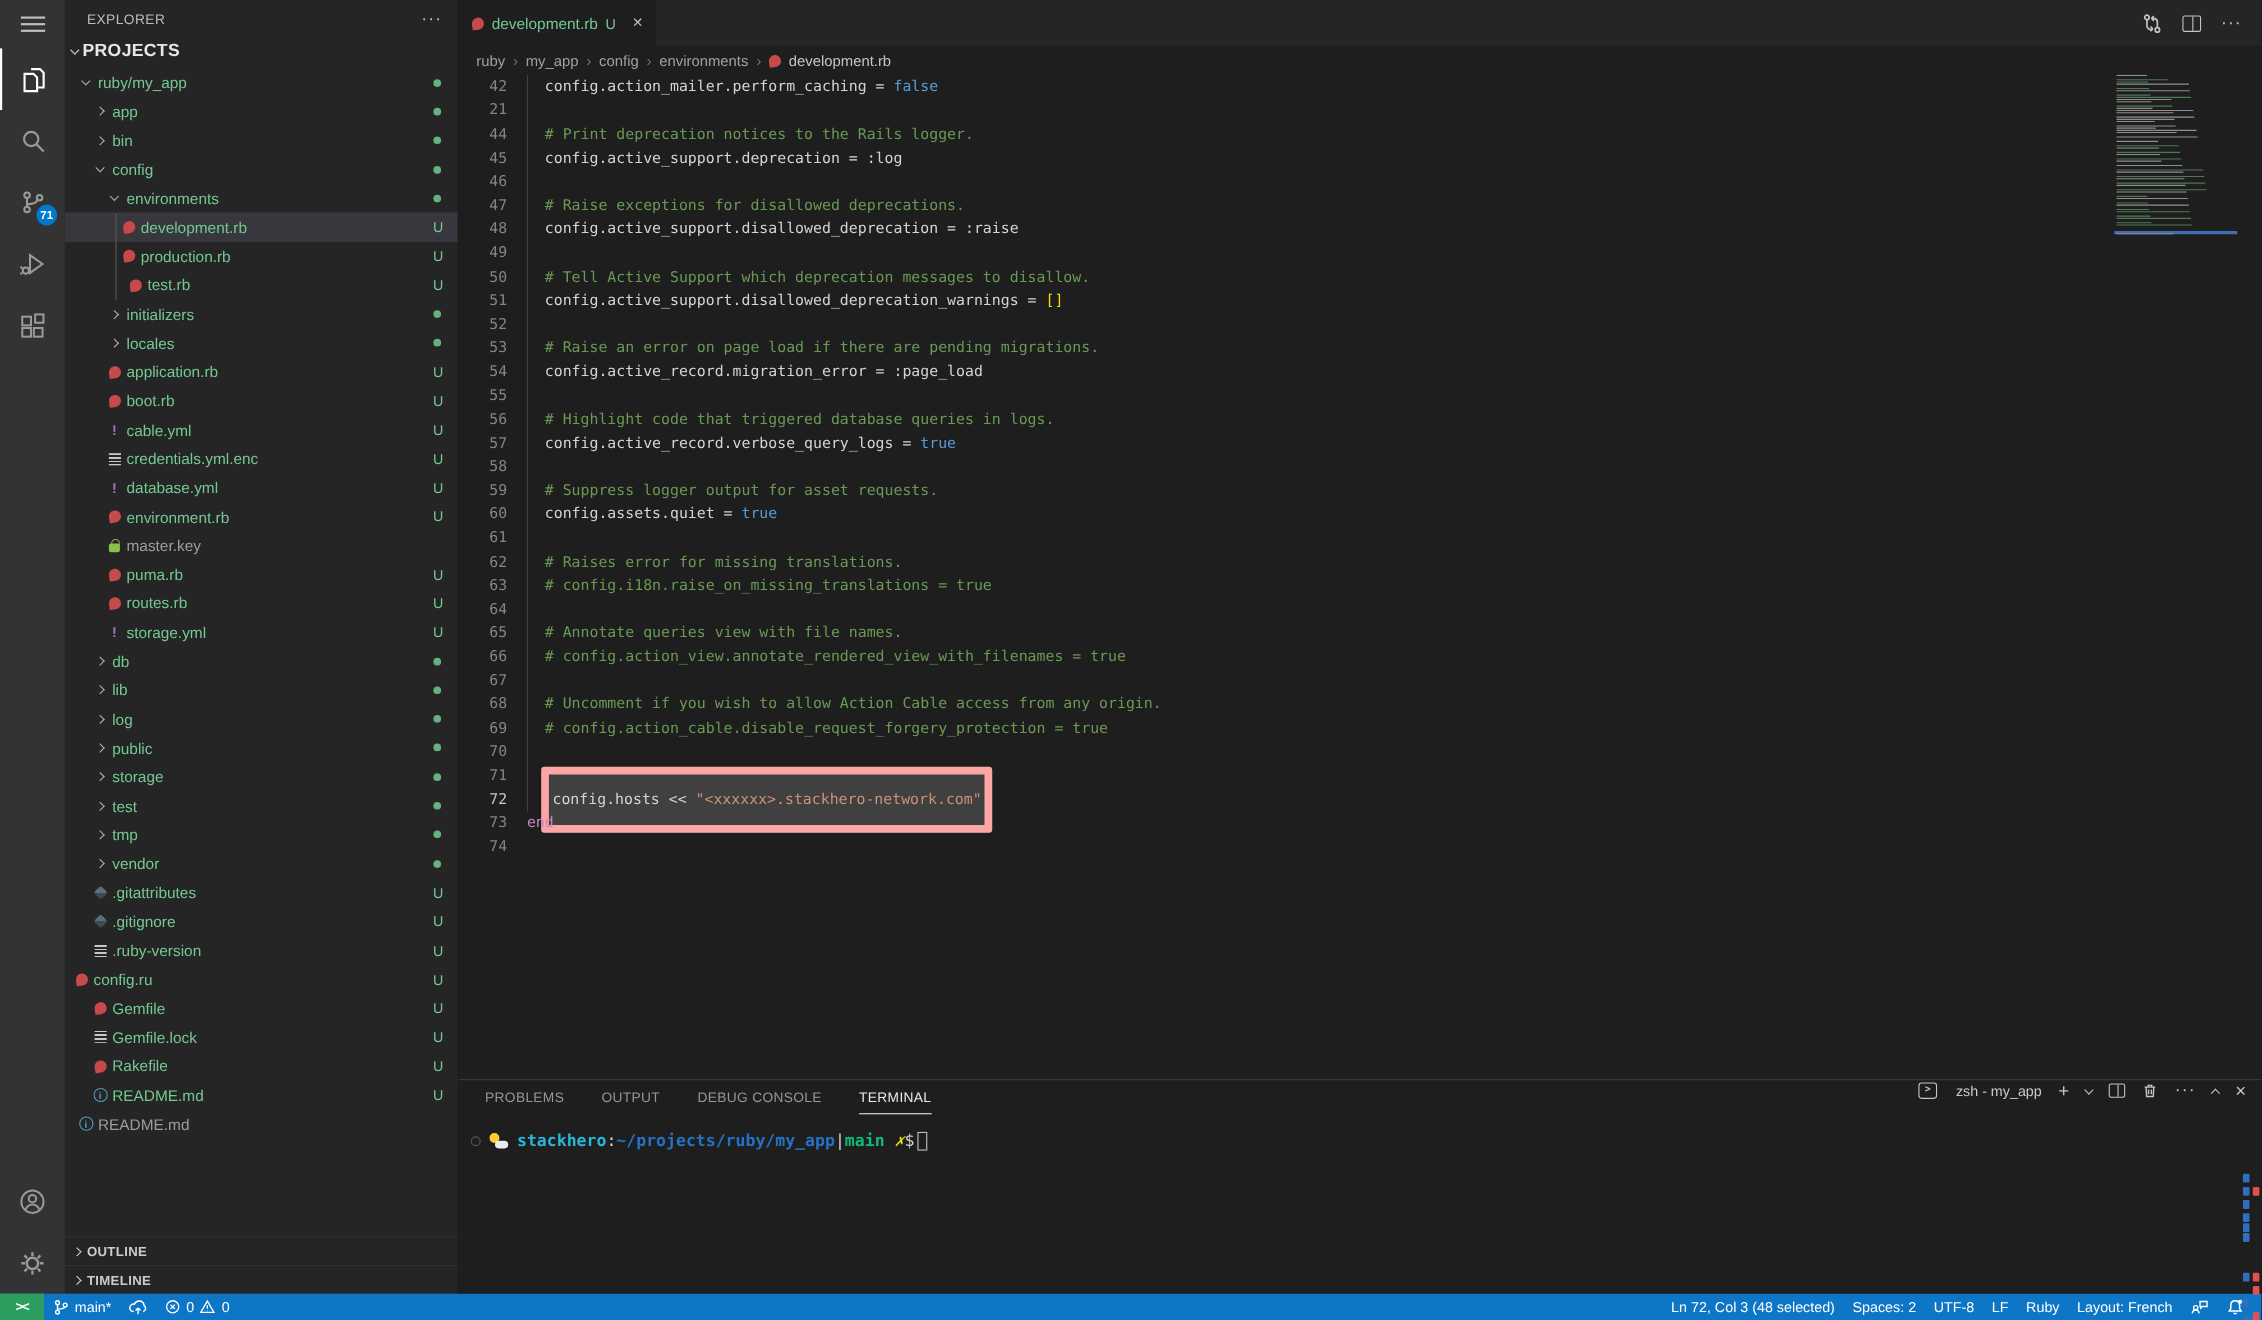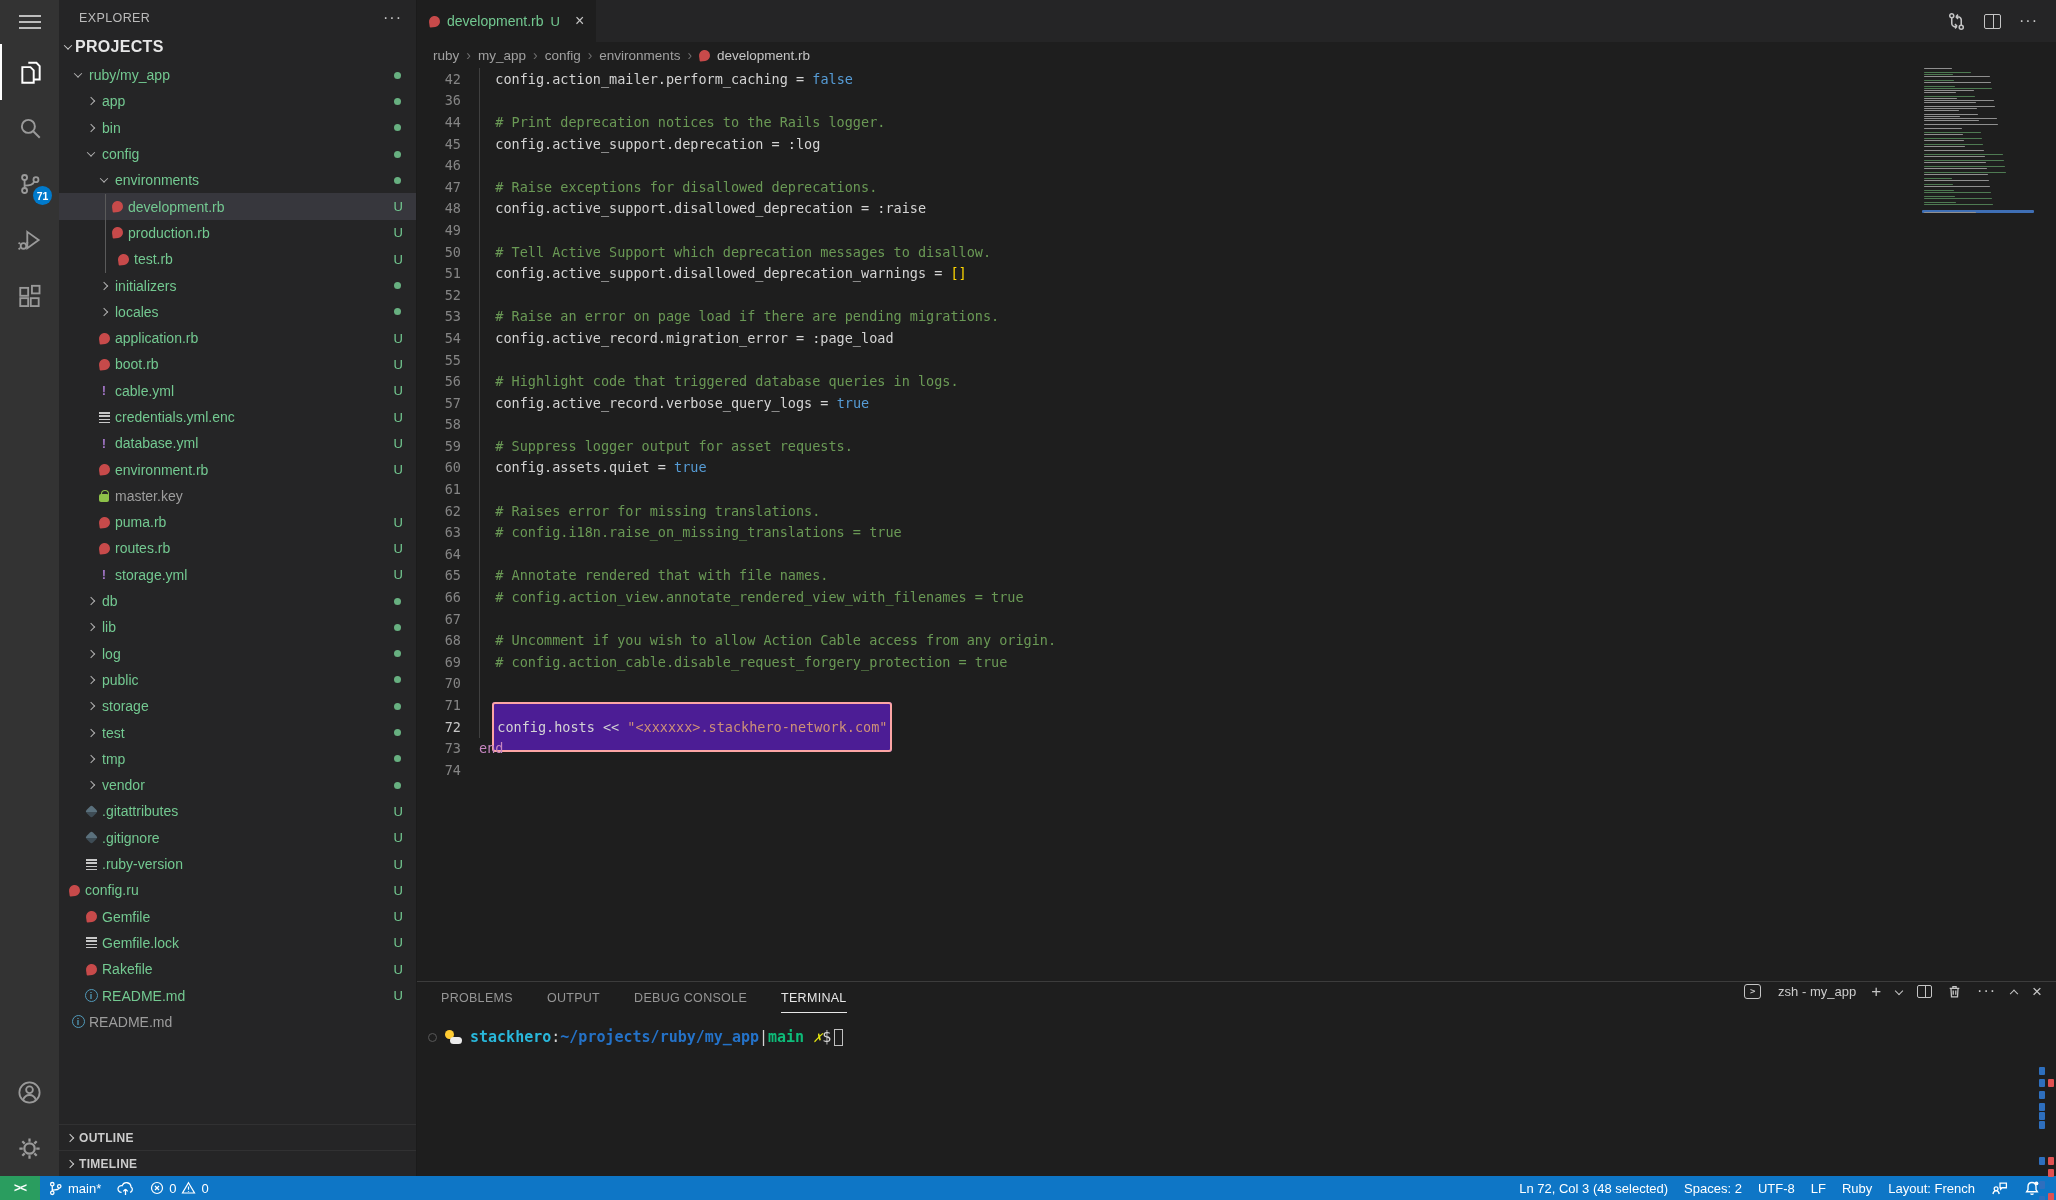--- a/index.html
+++ b/index.html
@@ -58,21 +58,21 @@
   .crumb-file { color:#c5c5c5; cursor:pointer; }
 
   .code { flex:1; position:relative; background:#1e1e1e; overflow:hidden; font-family:"DejaVu Sans Mono",monospace; }
   .code-lines { position:absolute; left:0; top:0; right:140px; }
   .cl { height:21.6px; display:flex; align-items:center; }
   .ln { width:44px; text-align:right; color:#858585; font-size:13.5px; flex:none; }
   .ln.cur { color:#c6c6c6; }
   .lc { margin-left:18px; font-size:13.5px; color:#d4d4d4; white-space:pre; }
   .tok-pl { color:#d4d4d4; } .tok-cm { color:#6a9955; } .tok-kb { color:#569cd6; }
   .tok-yb { color:#ffd700; } .tok-st { color:#ce9178; } .tok-kp { color:#c586c0; }
-  .selhl { background:#4c1d95; border:2px solid #fca5a5; border-radius:3px; padding:15px 3px; margin:-1px -3px; }
+  .selhl { background:#404040; border:7px solid #fca5a5; border-radius:3px; padding:15px 3px; margin:-1px -3px; }
   .indent-guide { position:absolute; left:62px; top:0; width:1px; height:670px; background:#404040; }
 
   .minimap { position:absolute; right:14px; top:0; bottom:0; width:120px; }
   .mm-row { position:absolute; left:2px; height:1.3px; border-radius:1px; }
   .mm-c { background:#4e7a52; } .mm-w { background:#8f8f8f; }
   .mm-s { background:#3f6fb5; height:2.6px !important; width:112px !important; left:0 !important; }
 
   
   .panel { height:195px; border-top:1px solid #3c3c3c; background:#1e1e1e; position:relative; display:flex; flex-direction:column; }
   .panel-head { height:36px; display:flex; align-items:flex-start; padding:0 14px 0 24px; }
@@ -486,21 +486,21 @@
             <span class="crumb-file">development.rb</span>
           </div>
         <div class="code">
           <div class="indent-guide"></div>
           <div class="code-lines">
               <div class="cl">
                 <span class="ln">42</span>
                 <span class="lc"><span class="tok-pl">  config.action_mailer.perform_caching = </span><span class="tok-kb">false</span></span>
               </div>
               <div class="cl">
-                <span class="ln">36</span>
+                <span class="ln">21</span>
                 <span class="lc"></span>
               </div>
               <div class="cl">
                 <span class="ln">44</span>
                 <span class="lc"><span class="tok-cm">  # Print deprecation notices to the Rails logger.</span></span>
               </div>
               <div class="cl">
                 <span class="ln">45</span>
                 <span class="lc"><span class="tok-pl">  config.active_support.deprecation = :log</span></span>
               </div>
@@ -575,21 +575,21 @@
               <div class="cl">
                 <span class="ln">63</span>
                 <span class="lc"><span class="tok-cm">  # config.i18n.raise_on_missing_translations = true</span></span>
               </div>
               <div class="cl">
                 <span class="ln">64</span>
                 <span class="lc"></span>
               </div>
               <div class="cl">
                 <span class="ln">65</span>
-                <span class="lc"><span class="tok-cm">  # Annotate rendered that with file names.</span></span>
+                <span class="lc"><span class="tok-cm">  # Annotate queries view with file names.</span></span>
               </div>
               <div class="cl">
                 <span class="ln">66</span>
                 <span class="lc"><span class="tok-cm">  # config.action_view.annotate_rendered_view_with_filenames = true</span></span>
               </div>
               <div class="cl">
                 <span class="ln">67</span>
                 <span class="lc"></span>
               </div>
               <div class="cl">

